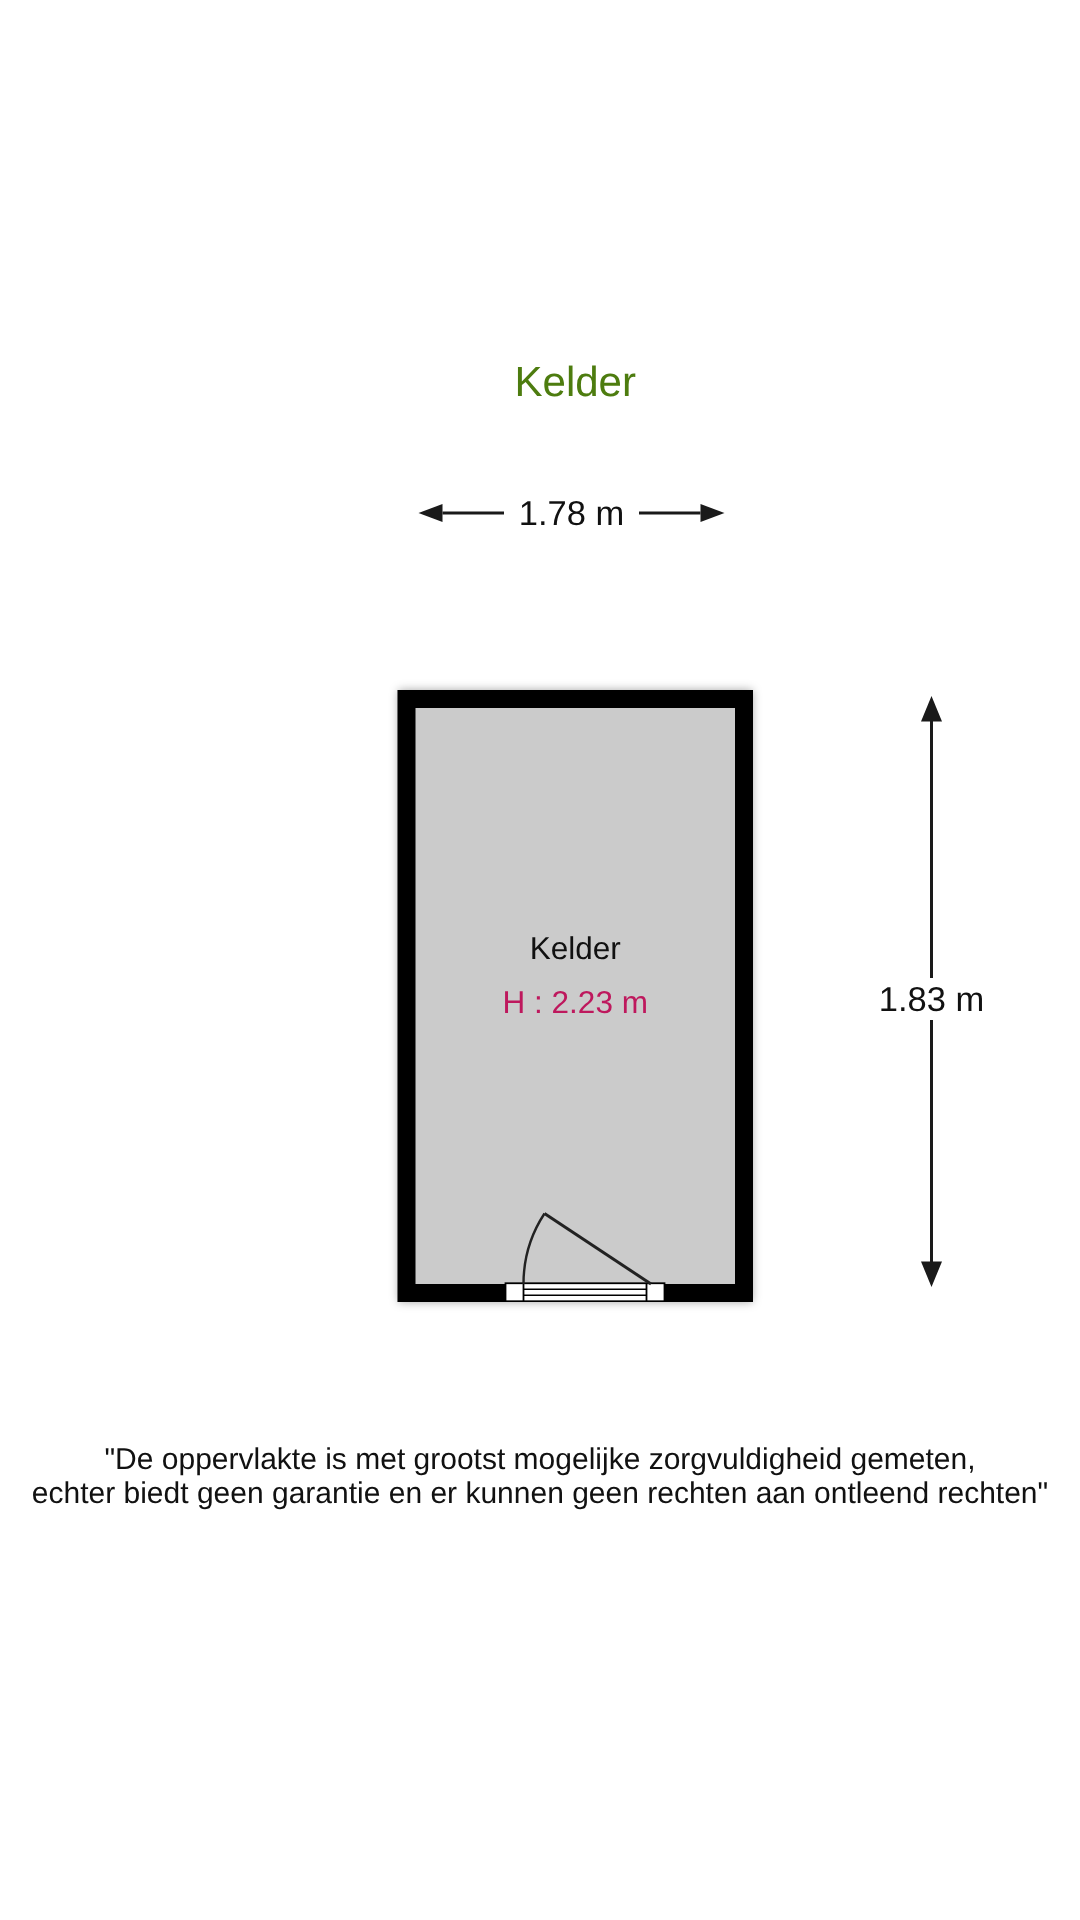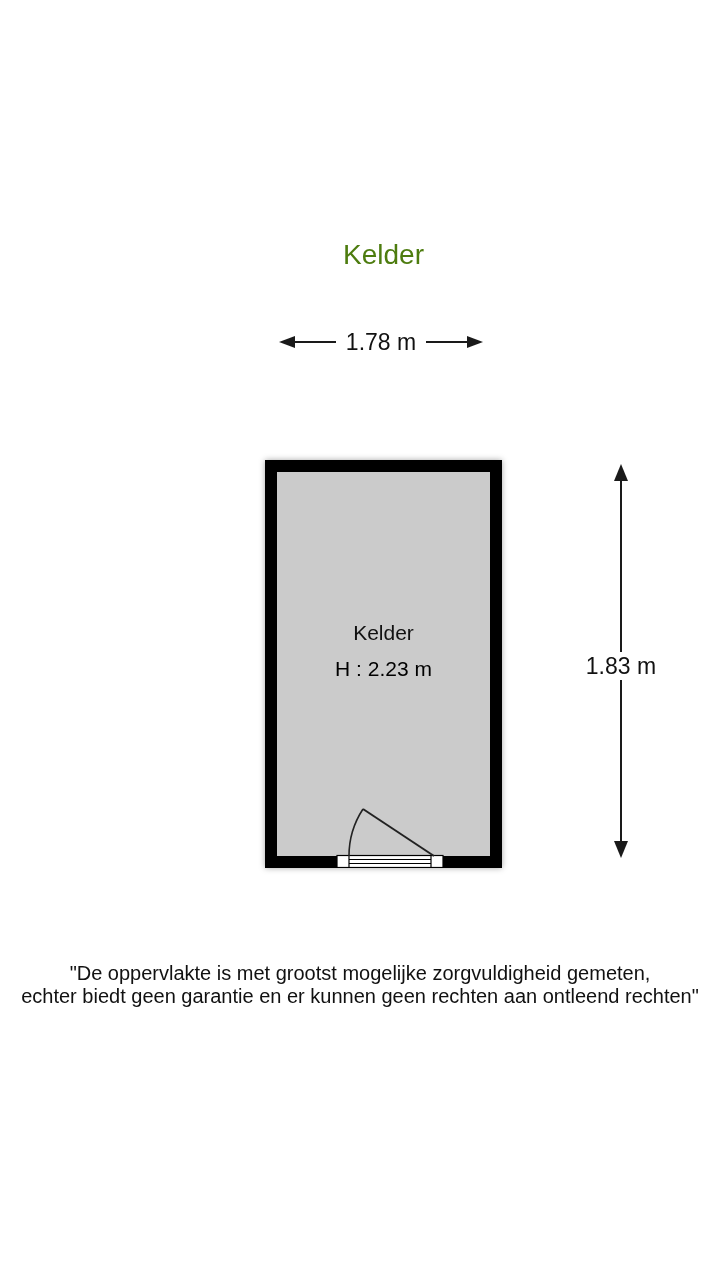--- a/index.html
+++ b/index.html
@@ -77,21 +77,21 @@
   }
   .room-name {
     font-size: 21px;
     line-height: 26px;
     color: #111111;
   }
   .room-height {
     margin-top: 10px;
     font-size: 21px;
     line-height: 26px;
-    color: #000000;
+    color: #be185d;
   }
   .door-svg {
     position: absolute;
     left: 265px;
     top: 460px;
     width: 237px;
     height: 408px;
     pointer-events: none;
   }
 

